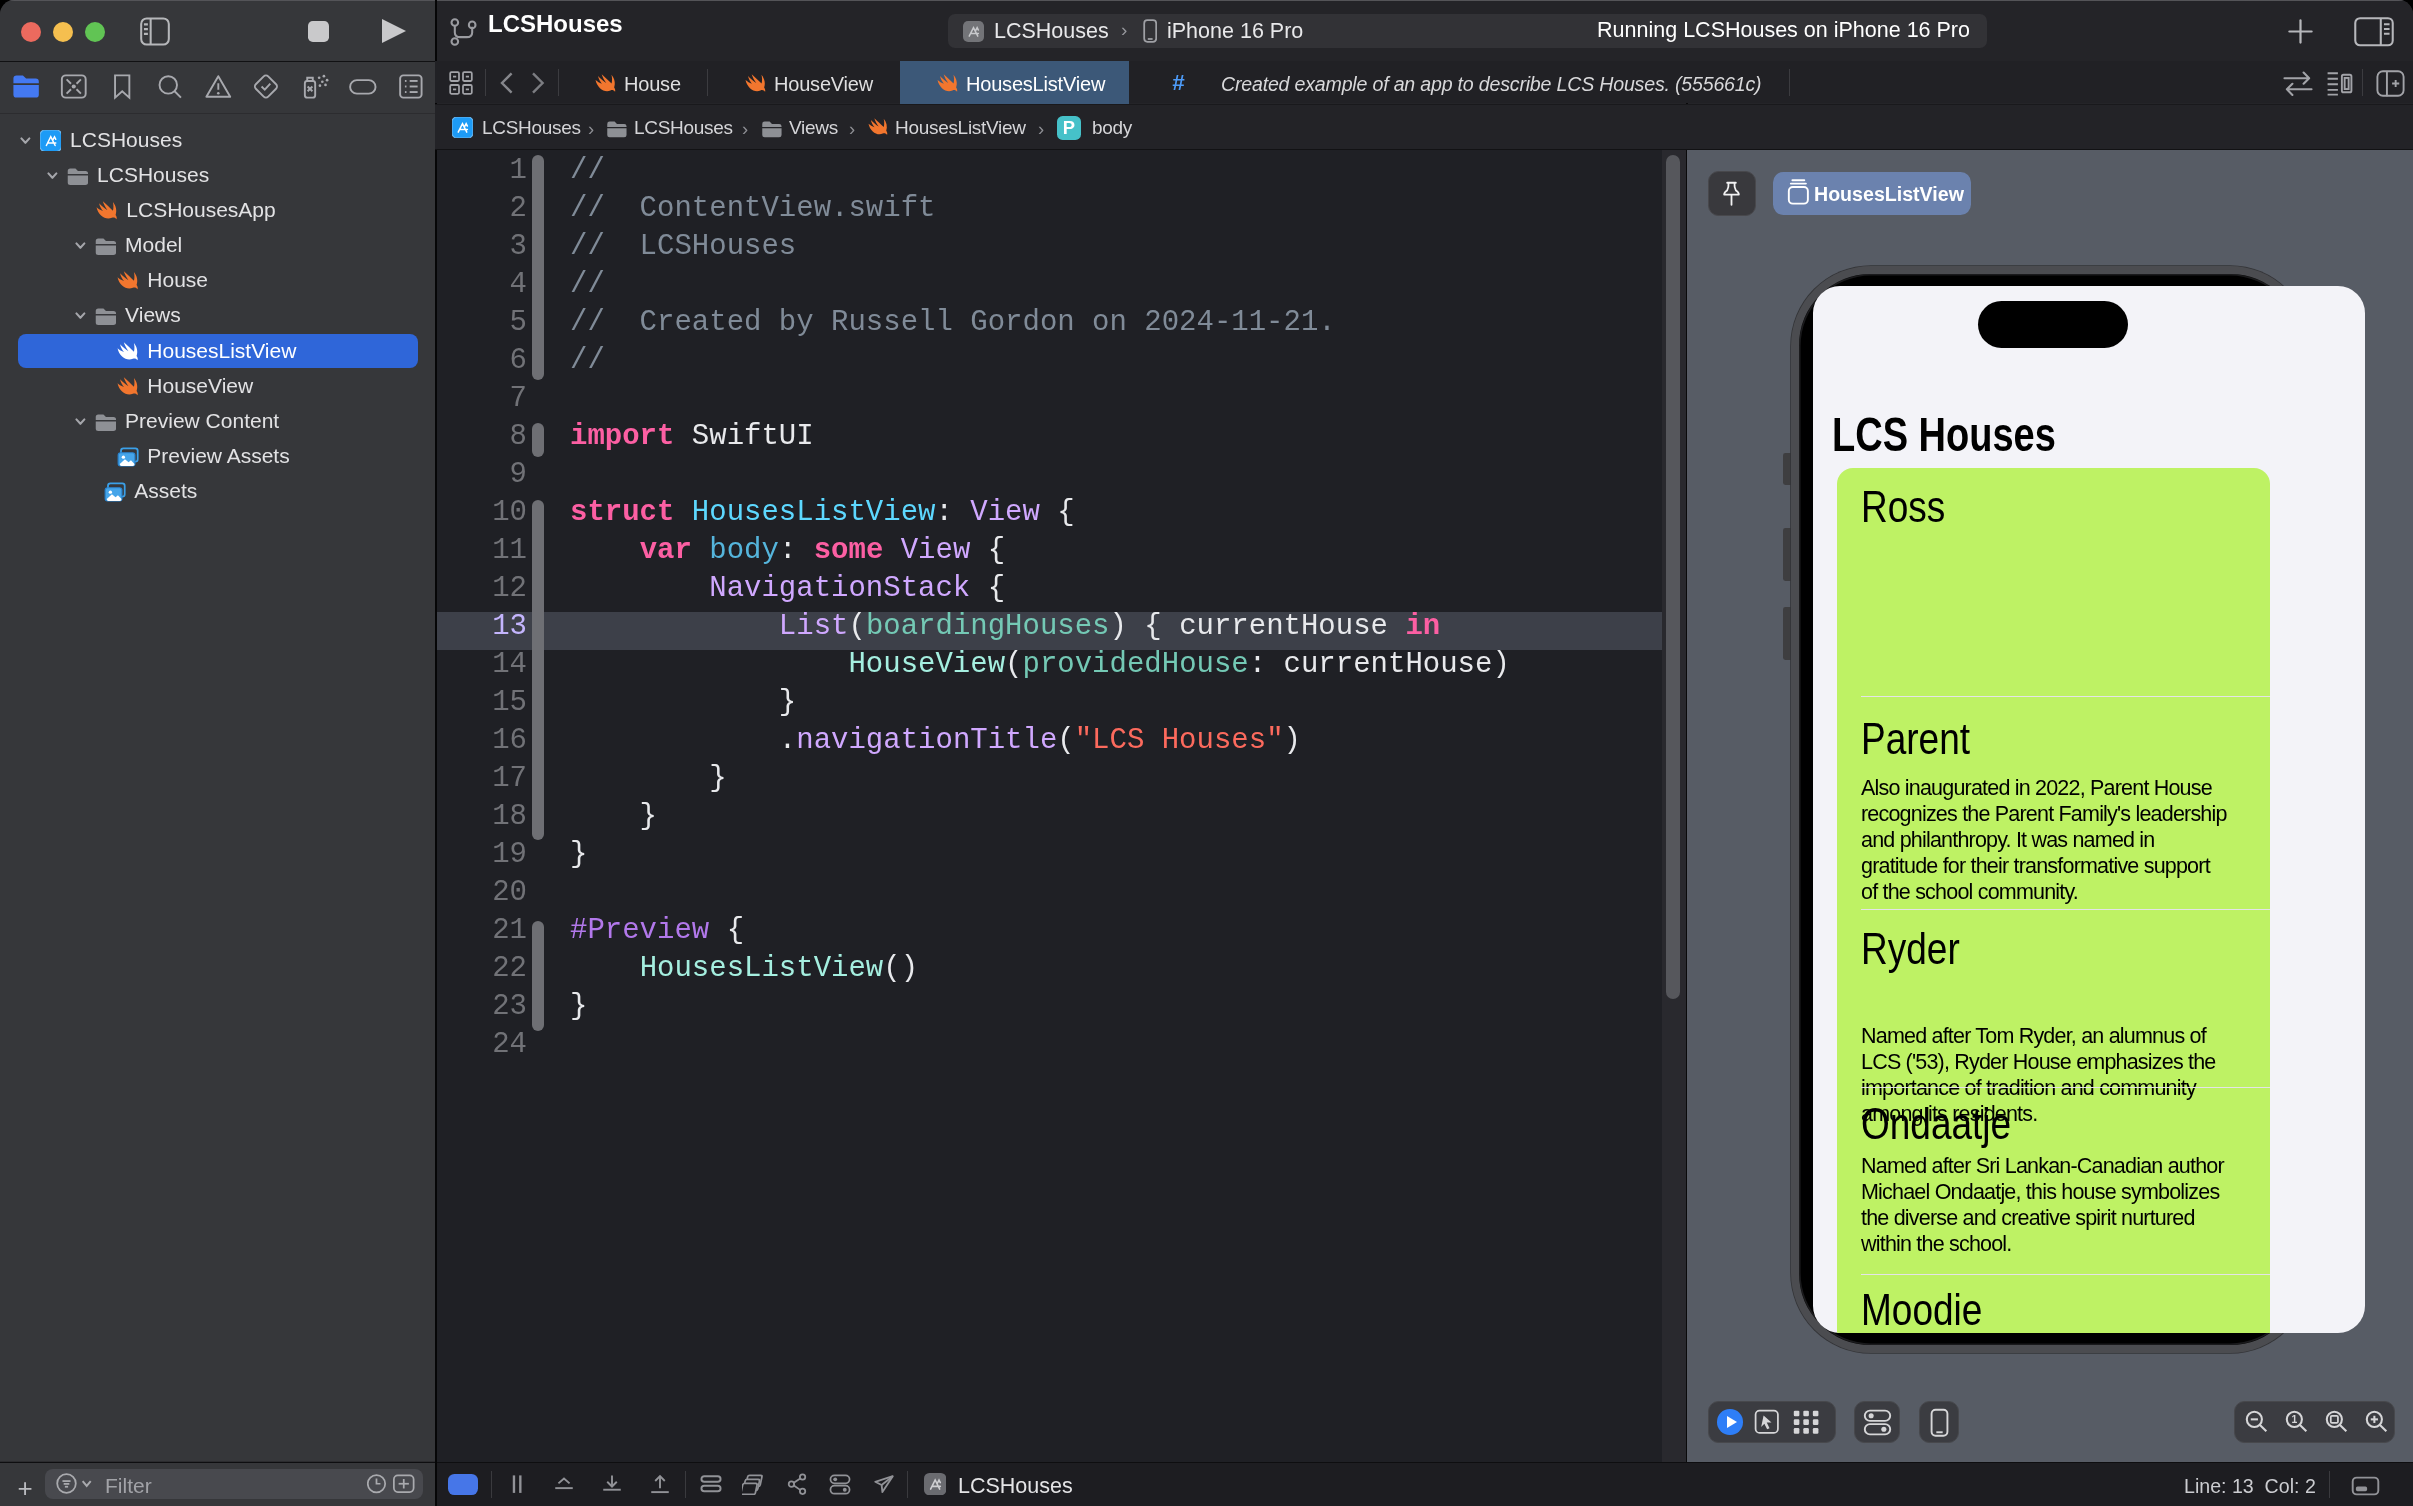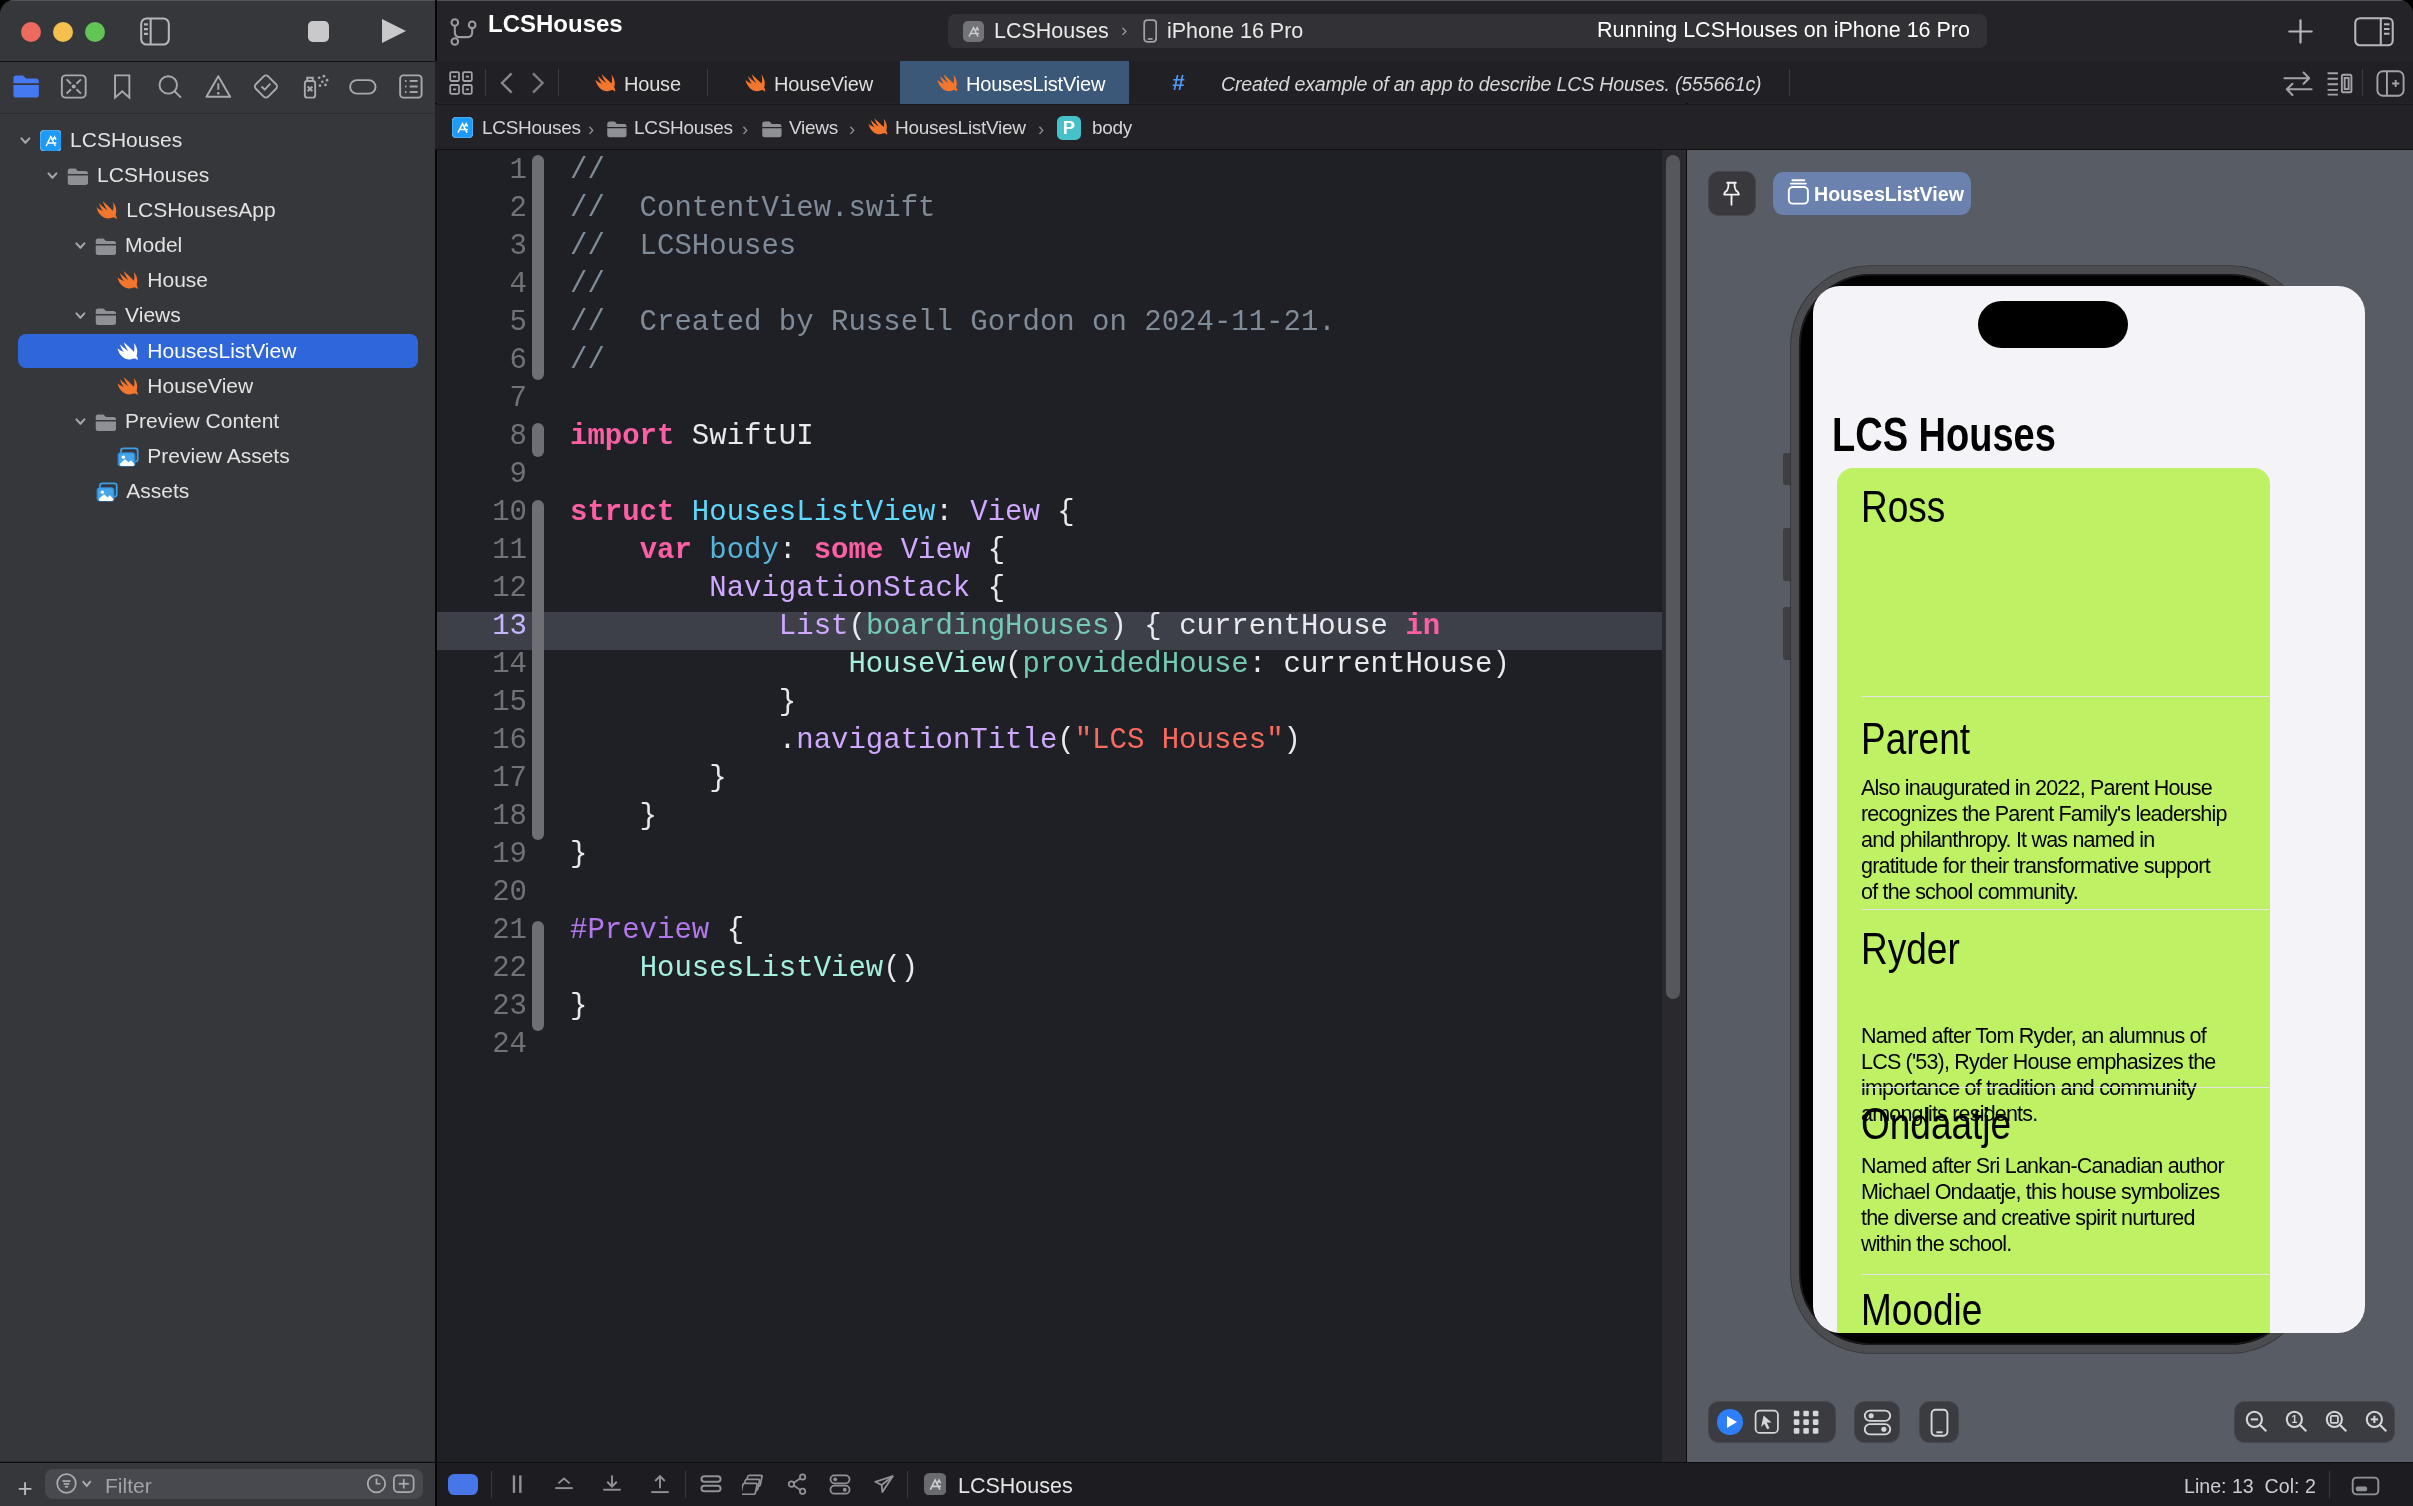--- a/index.html
+++ b/index.html
@@ -219,21 +219,21 @@
         <use href="#folderg"></use>
       </svg>
       <span class="tlabel">Preview Content</span>
     </div>
   <div class="trow" style="left:117px;top:439px;text-align:right;">
       <svg class="tico" viewBox="0 0 27 24">
         <use href="#photosicon"></use>
       </svg>
       <span class="tlabel">Preview Assets</span>
     </div>
-  <div class="trow" style="left:96px;top:474px;">
+  <div class="trow" style="left:104px;top:474px;">
       <svg class="tico" viewBox="0 0 27 24">
         <use href="#photosicon"></use>
       </svg>
       <span class="tlabel">Assets</span>
     </div>
 
   <div class="abs" style="left:17.6px;top:1473px;color:#b9babe;font-size:26px;font-weight:300;">+</div>
   <div class="abs" style="left:45px;top:1469px;width:378px;height:30px;background:#48494e;border-radius:8px;"></div>
   <svg class="abs" style="left:56px;top:1473px;" width="42" height="21" viewBox="0 0 52 26" fill="none" stroke="#a9aaae" stroke-width="2.2">
     <circle cx="13" cy="13" r="11.5"></circle>

